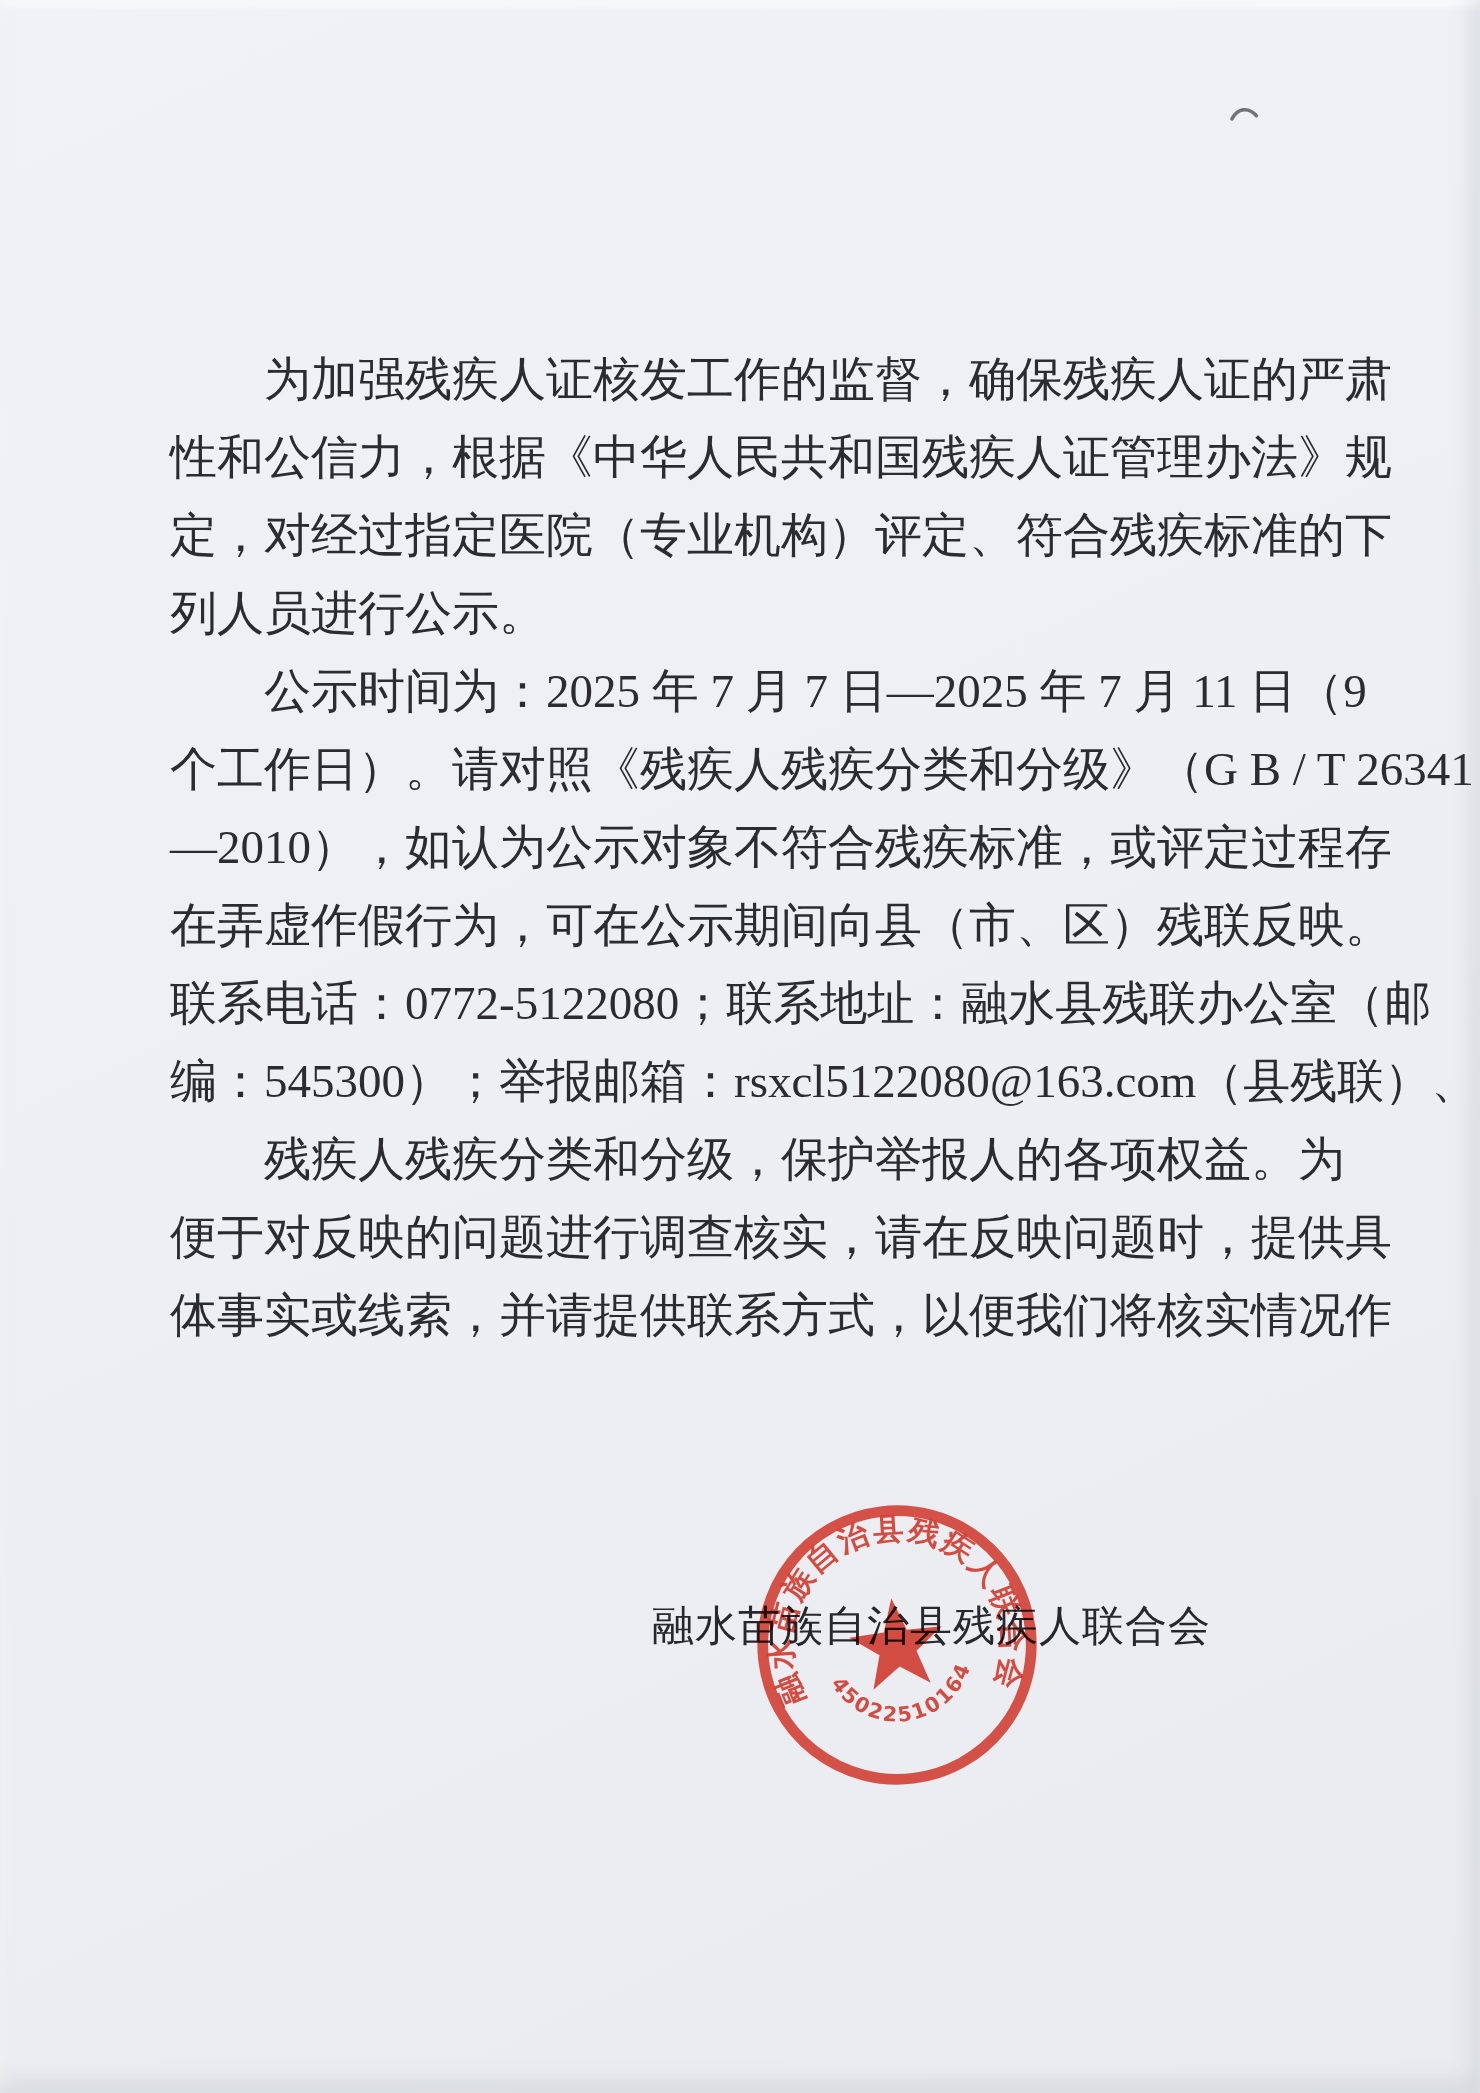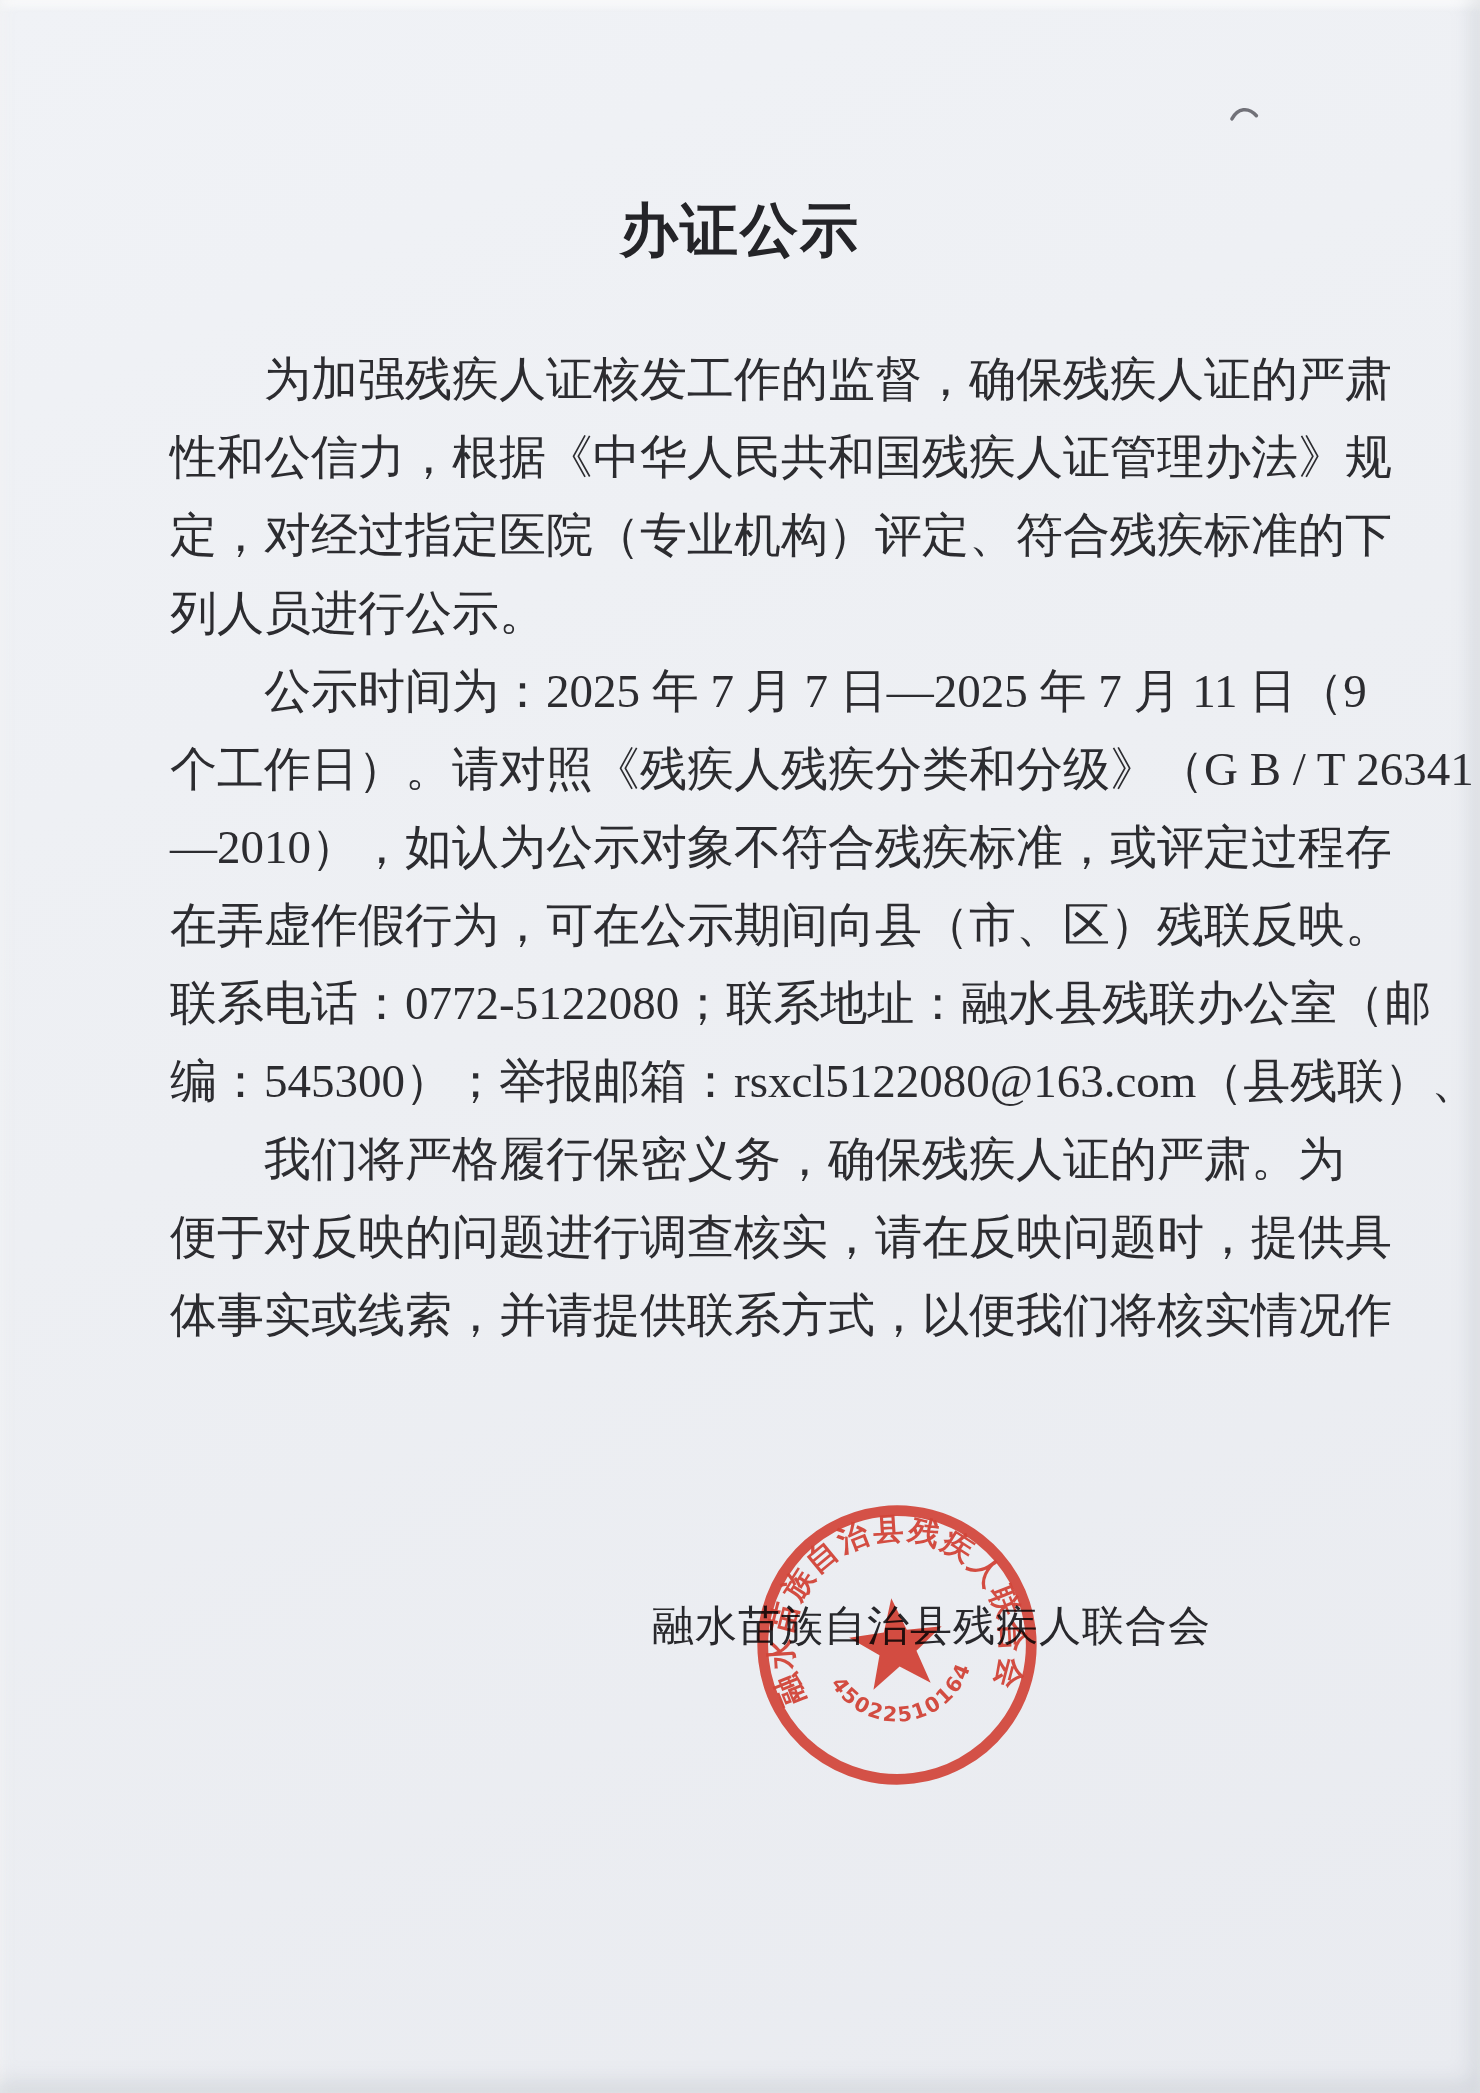--- a/index.html
+++ b/index.html
@@ -65,34 +65,33 @@
 <body>
 
 <div class="page">
 
   <div class="top-strip"></div>
 
   <svg class="pen-mark" width="30" height="24">
     <path d="M 3 18 C 6 6, 16 2, 26 9" stroke="#52525a" stroke-width="3.5" fill="none" stroke-linecap="round"></path>
   </svg>
 
-  <div class="doc-title">办证公示</div>
 
   <div class="body-text">
     <div class="line l-indent">为加强残疾人证核发工作的监督，确保残疾人证的严肃</div>
     <div class="line">性和公信力，根据《中华人民共和国残疾人证管理办法》规</div>
     <div class="line">定，对经过指定医院（专业机构）评定、符合残疾标准的下</div>
     <div class="line l-end">列人员进行公示。</div>
     <div class="line l-indent">公示时间为：2025 年 7 月 7 日—2025 年 7 月 11 日（9</div>
     <div class="line">个工作日）。请对照《残疾人残疾分类和分级》（G B / T 26341</div>
     <div class="line">—2010），如认为公示对象不符合残疾标准，或评定过程存</div>
     <div class="line">在弄虚作假行为，可在公示期间向县（市、区）残联反映。</div>
     <div class="line">联系电话：0772-5122080；联系地址：融水县残联办公室（邮</div>
     <div class="line">编：545300）；举报邮箱：rsxcl5122080@163.com（县残联）、</div>
-    <div class="line l-indent">我们将严格履行保密义务，确保残疾人证的严肃。为</div>
+    <div class="line l-indent">残疾人残疾分类和分级，保护举报人的各项权益。为</div>
     <div class="line">便于对反映的问题进行调查核实，请在反映问题时，提供具</div>
     <div class="line">体事实或线索，并请提供联系方式，以便我们将核实情况作</div>
   </div>
 
   <div class="signature-line">融水苗族自治县残疾人联合会</div>
 
   <svg class="stamp" viewBox="0 0 300 300">
     <circle cx="150" cy="150" r="137" fill="none" stroke="#e23b2b" stroke-width="11" stroke-opacity="0.92"></circle>
     <defs>
       <path id="sealArcTop" d="M 52.1 195.6 A 108 108 0 1 1 247.9 195.6" fill="none"></path>

